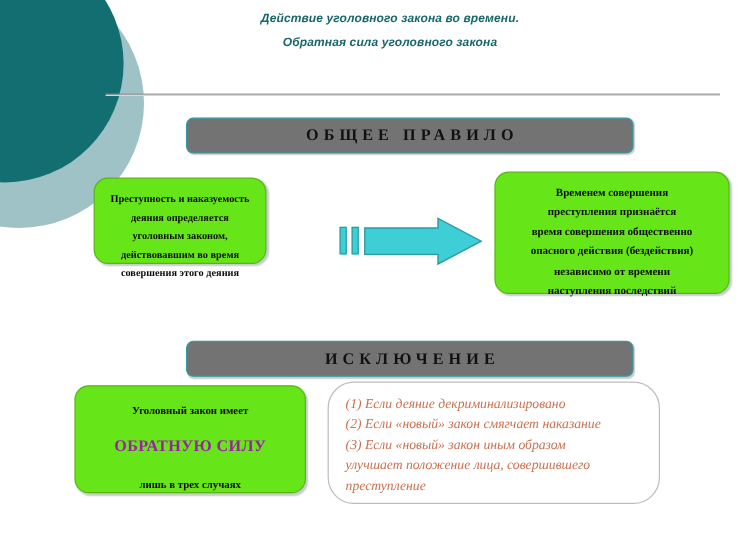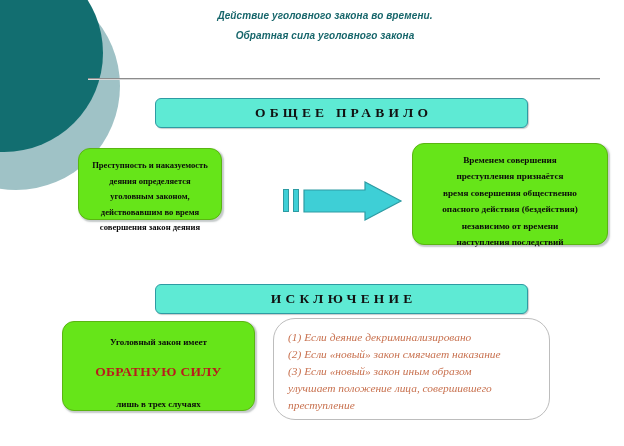--- a/index.html
+++ b/index.html
@@ -63,21 +63,21 @@
     border-top: 1px solid #8c8c8c;
     border-bottom: 1px solid #d8d8d8;
   }
 
   
   .banner {
     position: absolute;
     left: 155px;
     width: 373px;
     height: 30px;
-    background: #5eead4;
+    background: #737373;
     border: 1px solid #2e9ba3;
     border-radius: 6px;
     box-sizing: border-box;
     display: flex;
     align-items: center;
     justify-content: center;
     color: #111111;
     font-family: "Liberation Serif", serif;
     font-weight: bold;
     font-size: 13.5px;
@@ -125,21 +125,21 @@
     top: 321px;
     width: 193px;
     height: 90px;
     padding: 13px 6px 0 6px;
     font-size: 9px;
     line-height: 14px;
   }
   .green-bottom .hl {
     display: block;
     margin: 16px 0 18px 0;
-    color: #b91c1c;
+    color: #a21caf;
     font-size: 13.5px;
     letter-spacing: 0.3px;
   }
   .green-bottom .tail { display: block; }
 
   
   .arrow-wrap {
     position: absolute;
     left: 283px;
     top: 180px;
@@ -196,21 +196,21 @@
 
   <div class="banner banner-1">
     <span>ОБЩЕЕ ПРАВИЛО</span>
   </div>
 
   <div class="green-box green-left">
     <div>Преступность и наказуемость</div>
     <div>деяния определяется</div>
     <div>уголовным законом,</div>
     <div>действовавшим во время</div>
-    <div>совершения закон деяния</div>
+    <div>совершения этого деяния</div>
   </div>
 
   <div class="arrow-wrap">
     <div class="arrow-tick t1"></div>
     <div class="arrow-tick t2"></div>
     <svg class="arrow-body" width="100" height="42" viewBox="0 0 100 42">
       <polygon points="1,10 62,10 62,2 98,21 62,40 62,32 1,32" fill="#3ecfd6" stroke="#2e9ba3" stroke-width="1.2"></polygon>
     </svg>
   </div>
 

